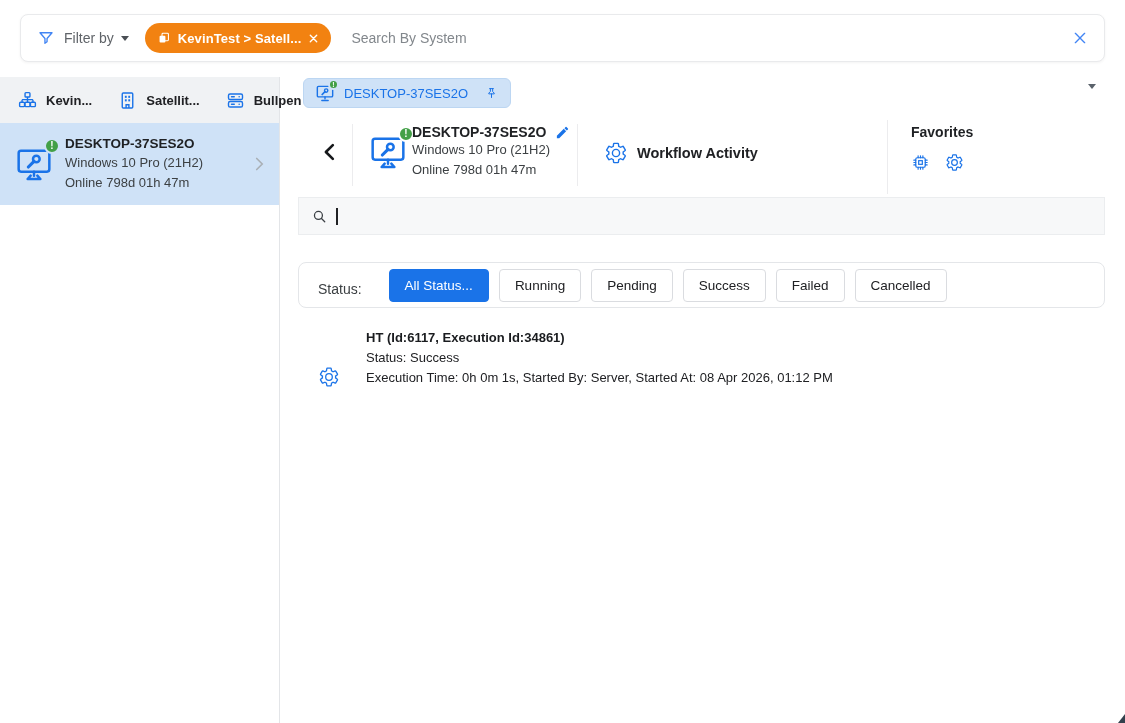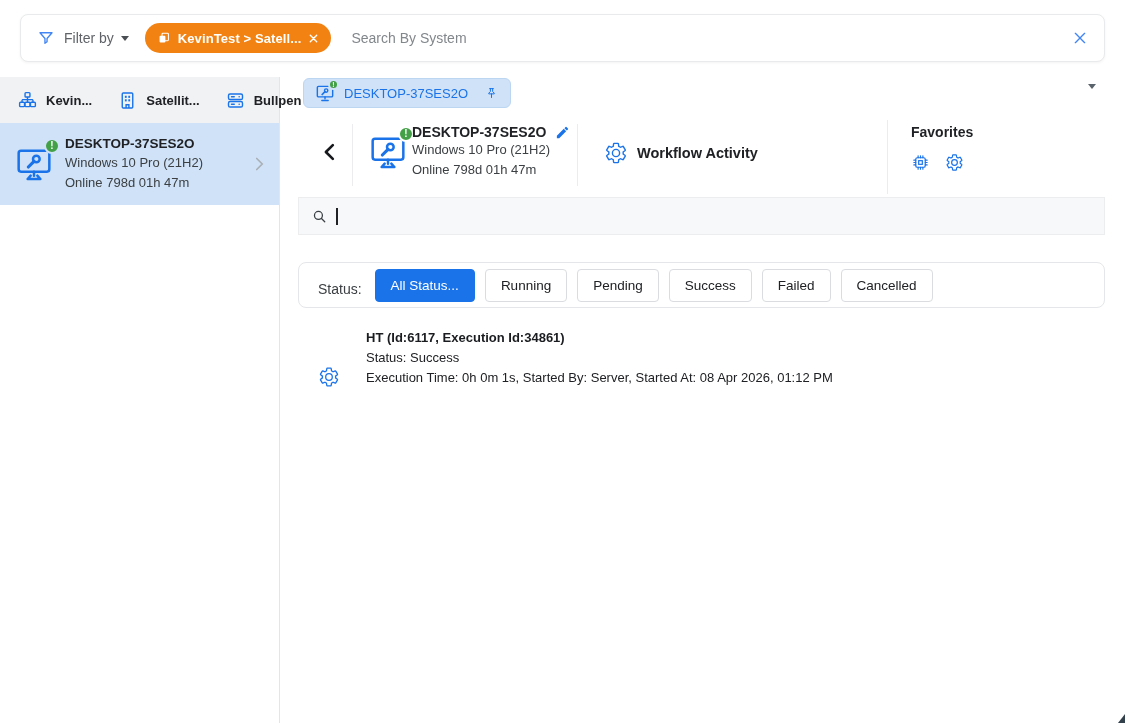--- a/index.html
+++ b/index.html
@@ -267,21 +267,21 @@
         <circle cx="10.5" cy="10.5" r="5.6"></circle>
         <path d="M14.8 14.8L19.4 19.4"></path>
       </svg>
     </span>
     <span class="cursor-bar"></span>
     <span></span>
   </div>
 
   <div class="status-bar">
     <span class="status-label">Status:</span>
-    <span style="display:flex; gap:10px;">
+    <span style="display:flex; gap:10px;margin-left:14px;">
         <button class="status-btn selected">All Status...</button>
         <button class="status-btn">Running</button>
         <button class="status-btn">Pending</button>
         <button class="status-btn">Success</button>
         <button class="status-btn">Failed</button>
         <button class="status-btn">Cancelled</button>
       </span>
   </div>
 
   <div class="activity">

